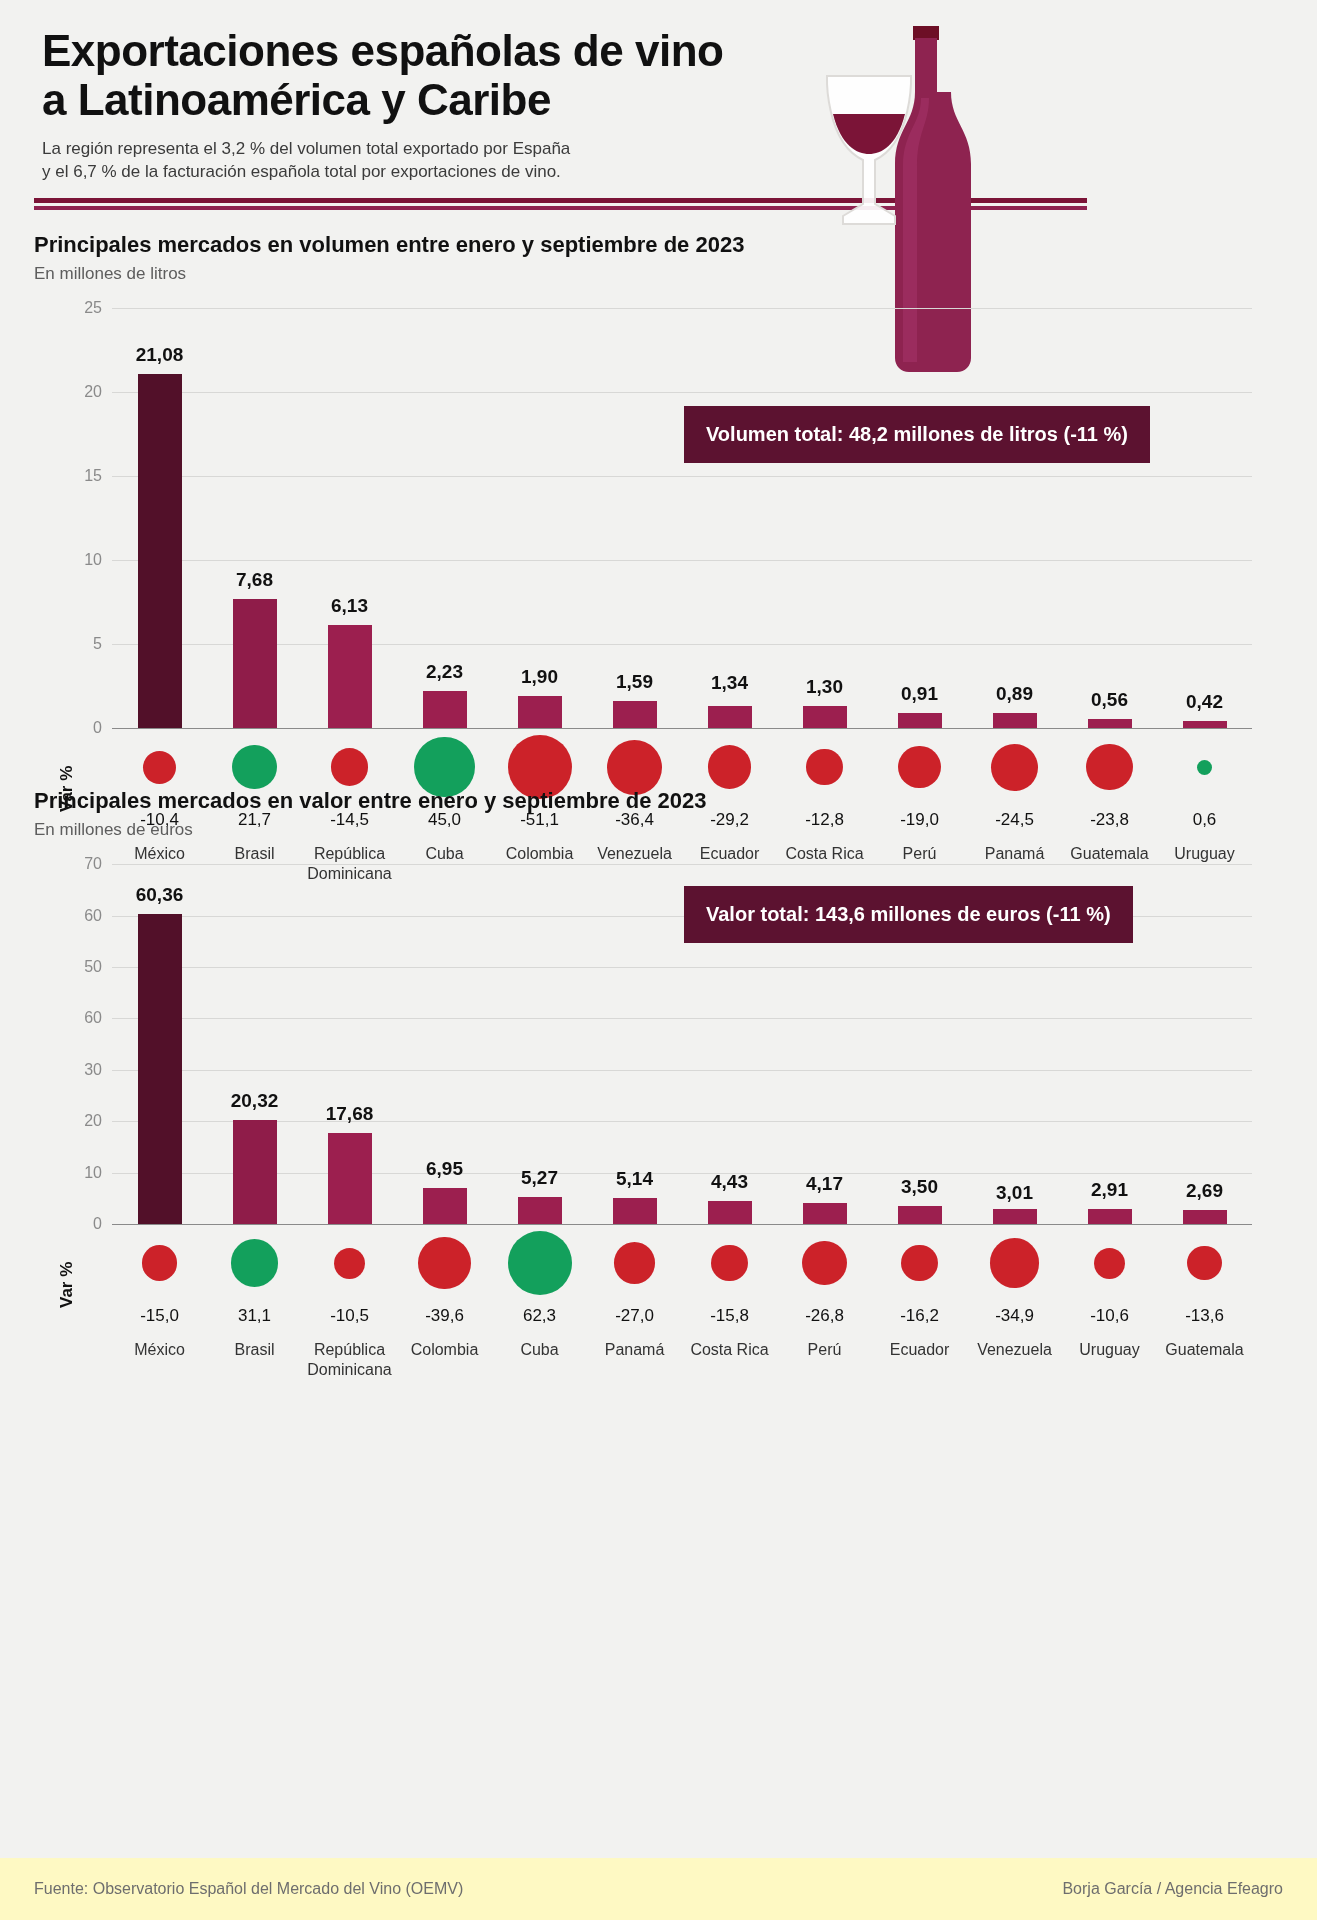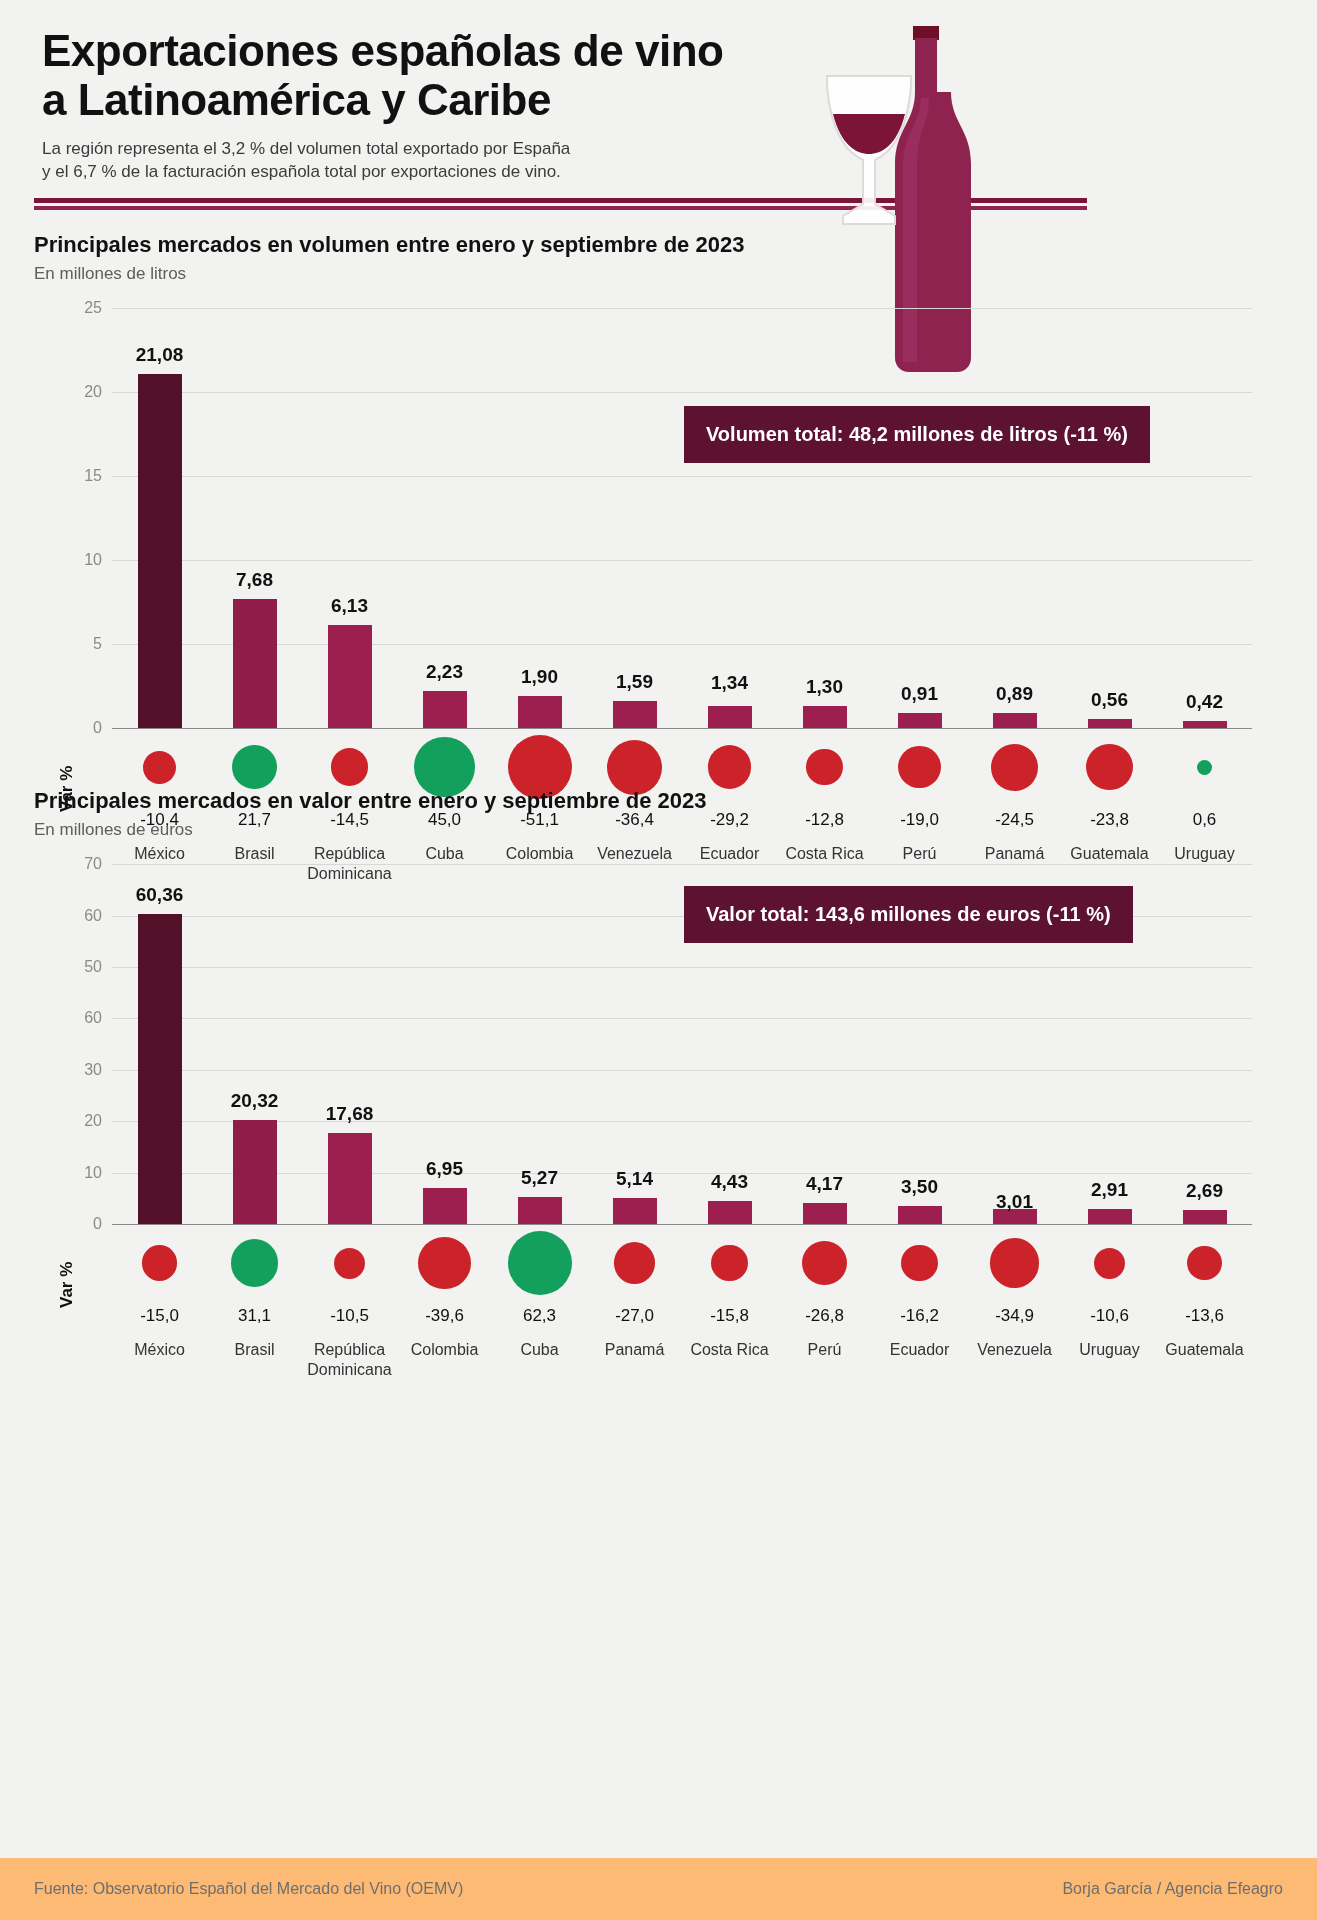--- a/index.html
+++ b/index.html
@@ -186,21 +186,21 @@
     padding: 17px 22px;
     white-space: nowrap;
   }
 
   
   .footer {
     position: absolute;
     left: 0; right: 0;
     bottom: 0;
     height: 62px;
-    background: #fdba74;
+    background: #fef9c3;
     display: flex;
     align-items: center;
     justify-content: space-between;
     padding: 0 34px;
     font-size: 16px;
     color: #6e6e6e;
   }
 </style>
 </head>
 <body>
@@ -459,21 +459,21 @@
           </div>
           <div class="barcol">
             <div class="barval" style="bottom: 29.4457px;">4,17</div>
             <div class="bar" style="height: 21.4457px;"></div>
           </div>
           <div class="barcol">
             <div class="barval" style="bottom: 26px;">3,50</div>
             <div class="bar" style="height: 18px;"></div>
           </div>
           <div class="barcol">
-            <div class="barval" style="bottom: 11px;">3,01</div>
+            <div class="barval" style="bottom: 20px;">3,01</div>
             <div class="bar" style="height: 15.48px;"></div>
           </div>
           <div class="barcol">
             <div class="barval" style="bottom: 22.9657px;">2,91</div>
             <div class="bar" style="height: 14.9657px;"></div>
           </div>
           <div class="barcol">
             <div class="barval" style="bottom: 21.8343px;">2,69</div>
             <div class="bar" style="height: 13.8343px;"></div>
           </div>

